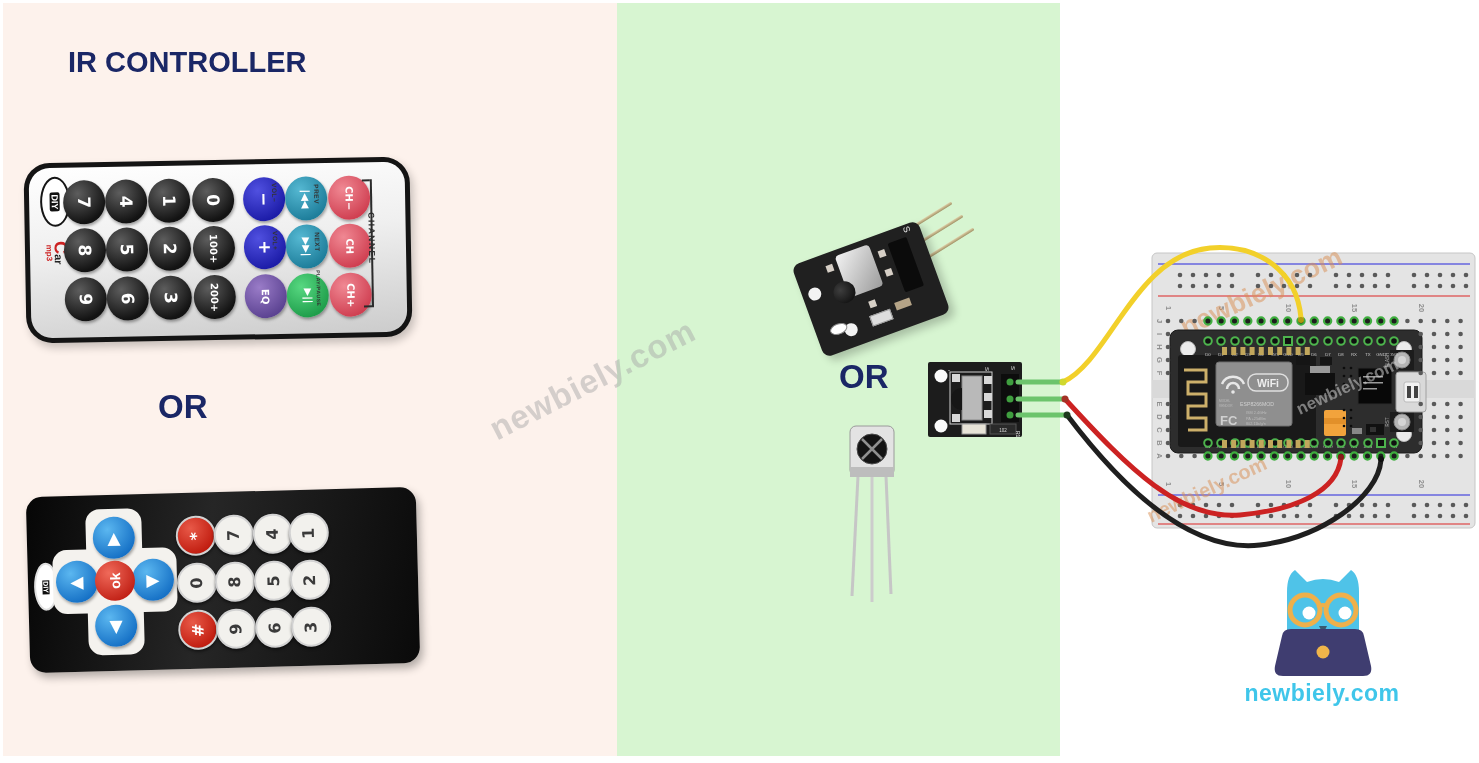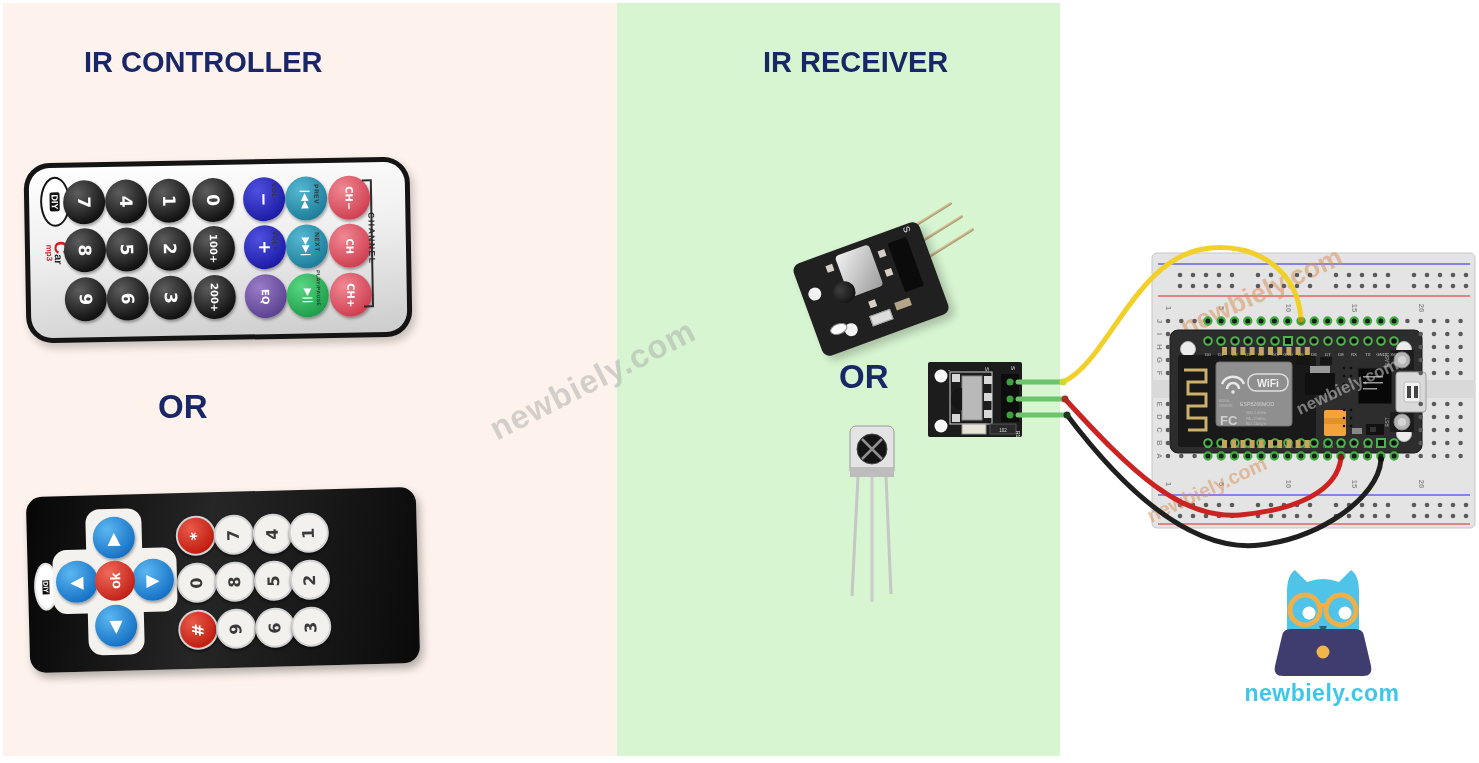--- a/index.html
+++ b/index.html
@@ -4,21 +4,21 @@
 <style>
   html,body{margin:0;padding:0;background:#fff;}
   #stage{position:relative;width:1479px;height:763px;background:#ffffff;overflow:hidden;
          font-family:"Liberation Sans",sans-serif;}
   .abs{position:absolute;}
   
   .sec-left{left:3px;top:3px;width:614px;height:753px;background:#fdf2ec;}
   .sec-mid{left:617px;top:3px;width:443px;height:753px;background:#d7f5d1;}
   
   .title{font-weight:bold;font-size:29px;letter-spacing:0px;color:#1a2766;}
-  .t-ctrl{left:84px;top:46px;}
+  .t-ctrl{left:68px;top:46px;}
   .t-recv{left:763px;top:46px;}
   .or{font-weight:bold;font-size:33px;color:#1a2766;}
   .or-left{left:158px;top:388px;}
   .or-mid{left:839px;top:358px;}
   
   .wm1{left:492px;top:412px;transform:rotate(-27deg);transform-origin:left center;
        font-size:33px;font-weight:bold;color:rgba(168,168,168,.48);letter-spacing:1px;}
   
   .r1{left:25px;top:160px;width:386px;height:180px;transform:rotate(-1deg);}
   .r1-body{position:absolute;inset:0;background:#141414;border-radius:26px;
@@ -125,21 +125,20 @@
 </style>
 </head>
 <body>
 
 <div id="stage">
 
   <div class="abs sec-left"></div>
   <div class="abs sec-mid"></div>
 
   <div class="abs title t-ctrl">IR CONTROLLER</div>
-  <div class="abs title t-recv">IR RECEIVER</div>
   <div class="abs or or-left">OR</div>
   <div class="abs or or-mid">OR</div>
 
   <div class="abs wm1">newbiely.com</div>
 
   <div class="abs r1">
     <div class="r1-body"></div>
     <div class="r1-face"></div>
     <div class="abs r1-logo">
         <span>DIY</span>

